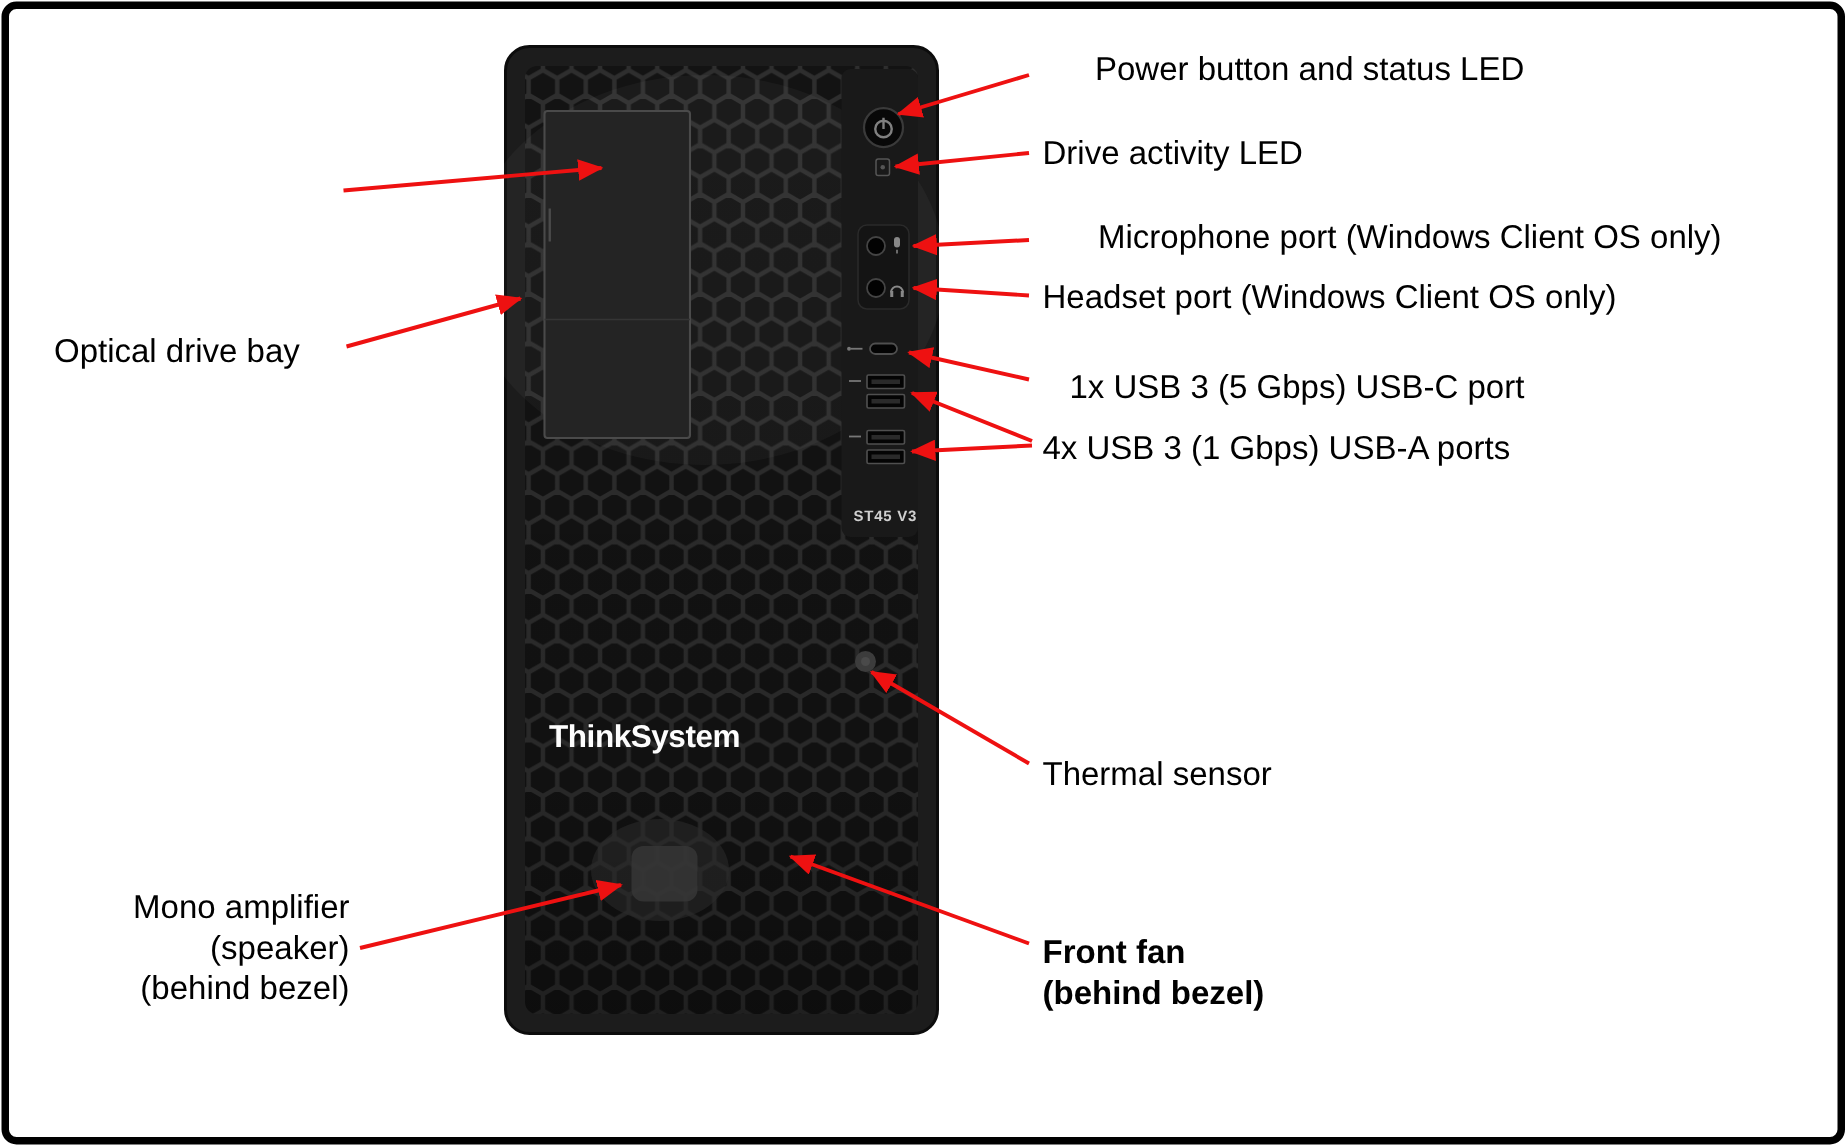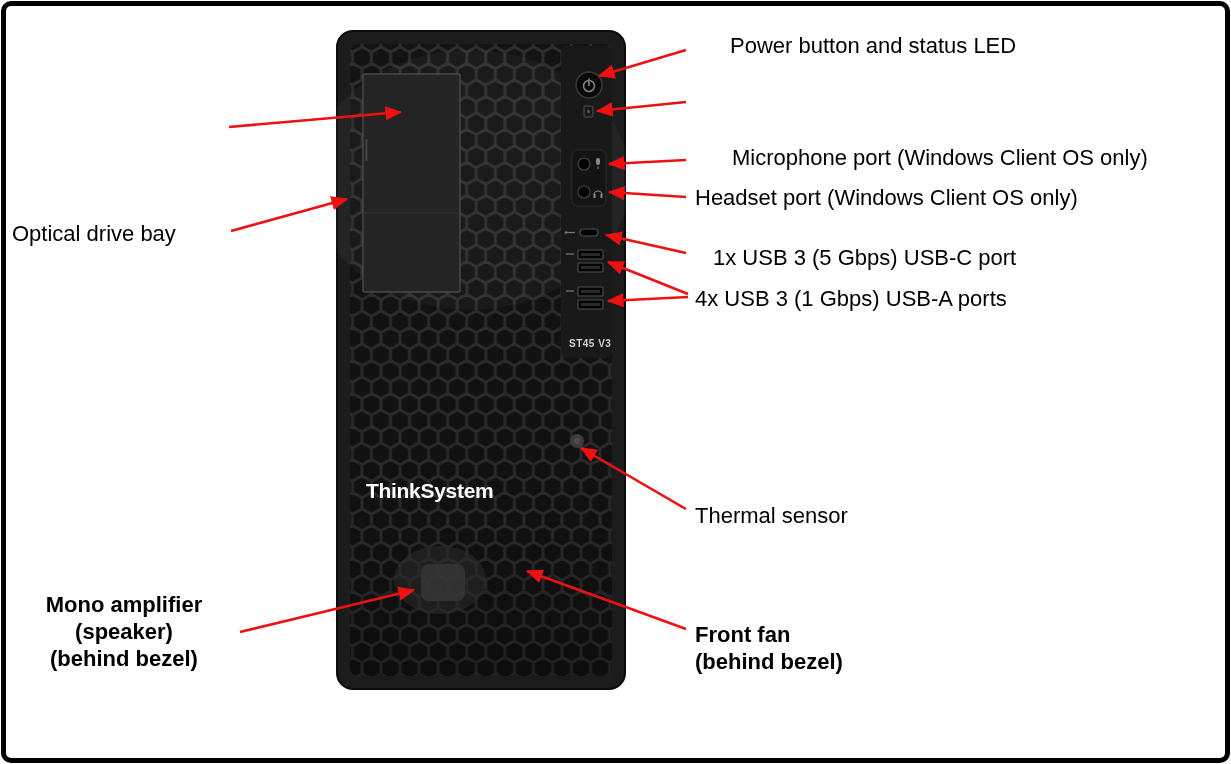--- a/index.html
+++ b/index.html
@@ -9,21 +9,21 @@
   }
   .frame{
     position:absolute;inset:1px;border:5px solid #000;border-radius:10px;
     pointer-events:none;z-index:5;
   }
   .art{position:absolute;left:0;top:0;z-index:1;}
   .label{
     position:absolute;font-size:22px;line-height:1.22;color:#000;
     white-space:pre-line;z-index:3;
   }
-  .label.right-align{text-align:center;font-weight:bold;}
+  .label.right-align{text-align:right;}
   .arrow{stroke:#ee1111;stroke-width:2.6;fill:none;}
 </style>
 </head>
 <body>
 
 <div class="page">
 
   <svg class="art" width="1231" height="764" viewBox="0 0 1231 764">
     <defs>
       <pattern id="hexmesh" width="19.05" height="33" patternUnits="userSpaceOnUse">
@@ -133,26 +133,27 @@
       <line class="arrow" x1="688" y1="297" x2="608" y2="301" marker-end="url(#ah)"></line>
       <line class="arrow" x1="686" y1="509" x2="581" y2="448" marker-end="url(#ah)"></line>
       <line class="arrow" x1="686" y1="629" x2="527" y2="571" marker-end="url(#ah)"></line>
       <line class="arrow" x1="229" y1="127" x2="401" y2="112" marker-end="url(#ah)"></line>
       <line class="arrow" x1="231" y1="231" x2="347" y2="199" marker-end="url(#ah)"></line>
       <line class="arrow" x1="240" y1="632" x2="414" y2="590" marker-end="url(#ah)"></line>
     </g>
   </svg>
 
   <div class="label" style="left:695px;top:33px;margin-left:35px;">Power button and status LED</div>
+  <div class="label" style="left:695px;top:89px;">Drive activity LED</div>
   <div class="label" style="left:695px;top:145px;margin-left:37px;">Microphone port (Windows Client OS only)</div>
   <div class="label" style="left:695px;top:185px;">Headset port (Windows Client OS only)</div>
   <div class="label" style="left:713px;top:245px;">1x USB 3 (5 Gbps) USB-C port</div>
   <div class="label" style="left:695px;top:286px;">4x USB 3 (1 Gbps) USB-A ports</div>
   <div class="label" style="left:695px;top:503px;">Thermal sensor</div>
   <div class="label" style="left:695px;top:622px;font-weight:bold;">Front fan
 (behind bezel)</div>
-  <div class="label" style="left:12px;top:221px;text-align:center;">Optical drive bay</div>
+  <div class="label" style="left:36px;top:221px;text-align:center;">Optical drive bay</div>
   <div class="label right-align" style="left:15px;top:592px;width:218px;">Mono amplifier
 (speaker)
 (behind bezel)</div>
 
   <div class="frame"></div>
 </div>
 
 </body></html>

